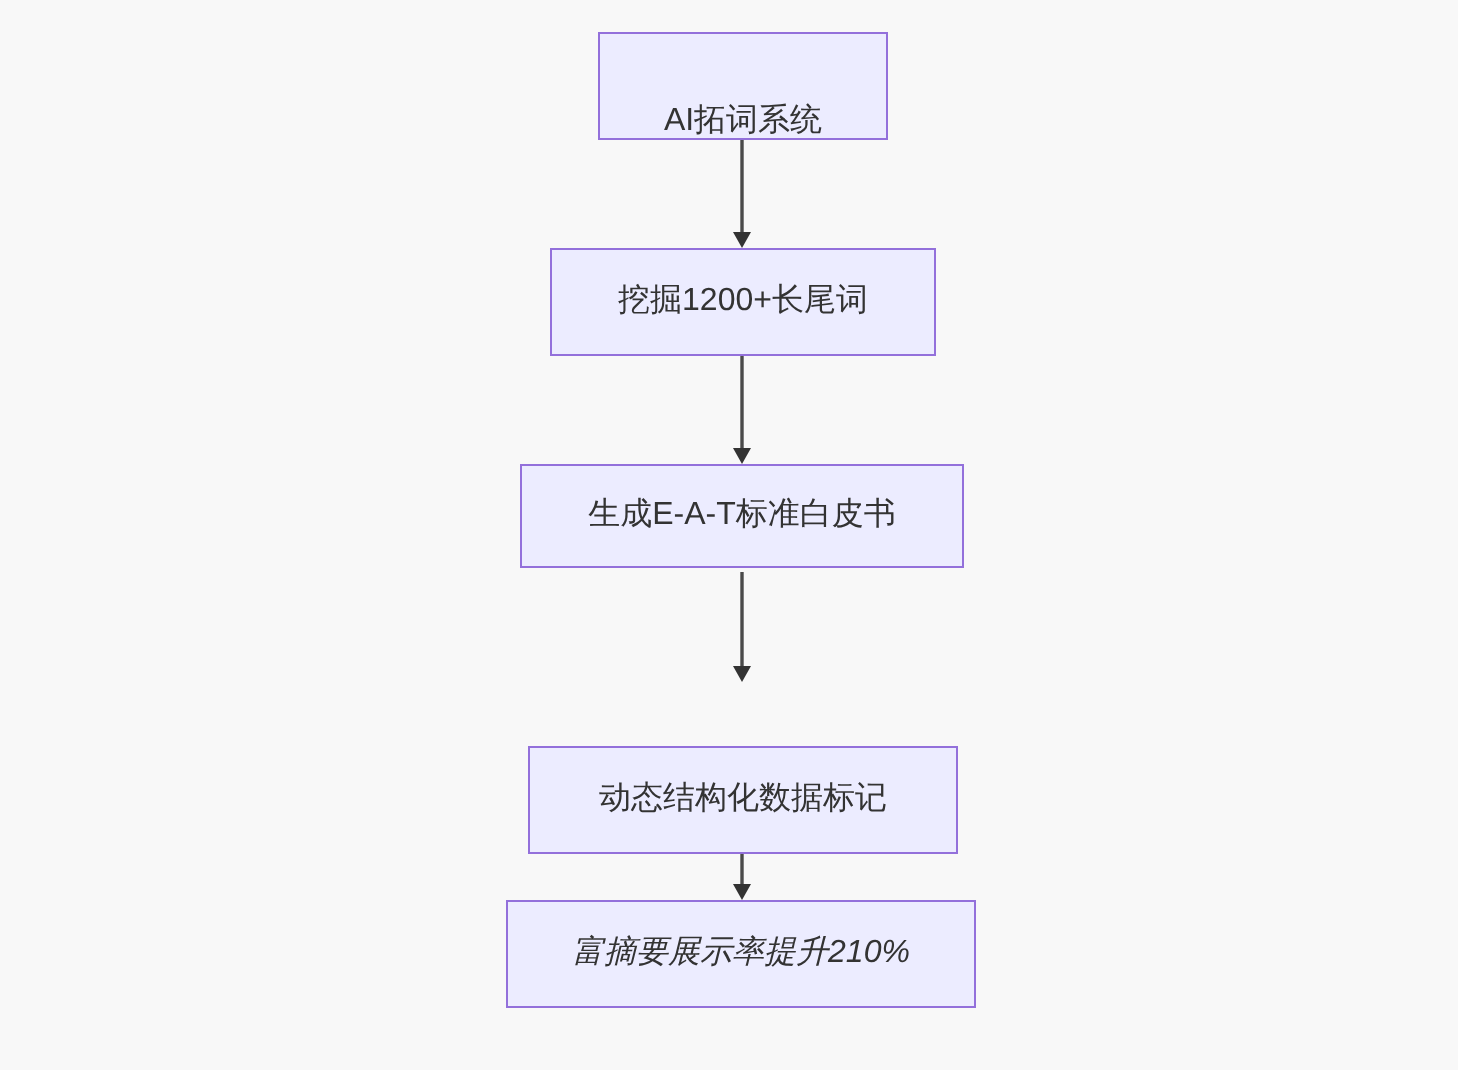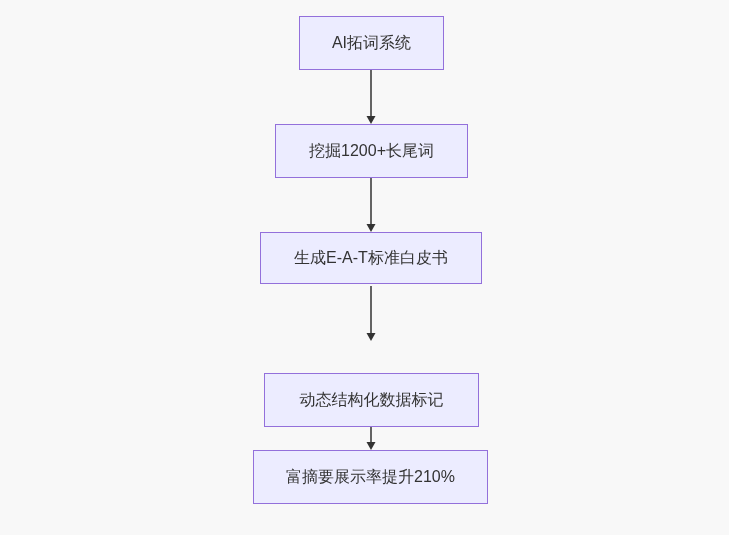--- a/index.html
+++ b/index.html
@@ -22,25 +22,25 @@
     border: 1px solid #9370DB;
     color: #333333;
     font-size: 16px;
     line-height: 1;
     display: flex;
     align-items: center;
     justify-content: center;
     text-align: center;
     white-space: nowrap;
   }
-  .node-a { left: 299px; top: 16px;  width: 145px; height: 54px; }
+  .node-a { left: 299px; top: 16px;  width: 145px; height: 54px; align-items: flex-end; }
   .node-b { left: 275px; top: 124px; width: 193px; height: 54px; }
   .node-c { left: 260px; top: 232px; width: 222px; height: 52px; }
   .node-d { left: 264px; top: 341px; width: 215px; height: 54px; margin-top: 32px; }
-  .node-e { left: 253px; top: 450px; width: 235px; height: 54px; }
+  .node-e { left: 253px; top: 450px; width: 235px; height: 54px; font-style: italic; }
   .edge-layer {
     position: absolute;
     left: 0; top: 0;
     width: 729px;
     height: 535px;
     pointer-events: none;
   }
   .edge-line { stroke: #4a4a4a; stroke-width: 1.7; }
   .edge-head { fill: #333333; }
 </style>

